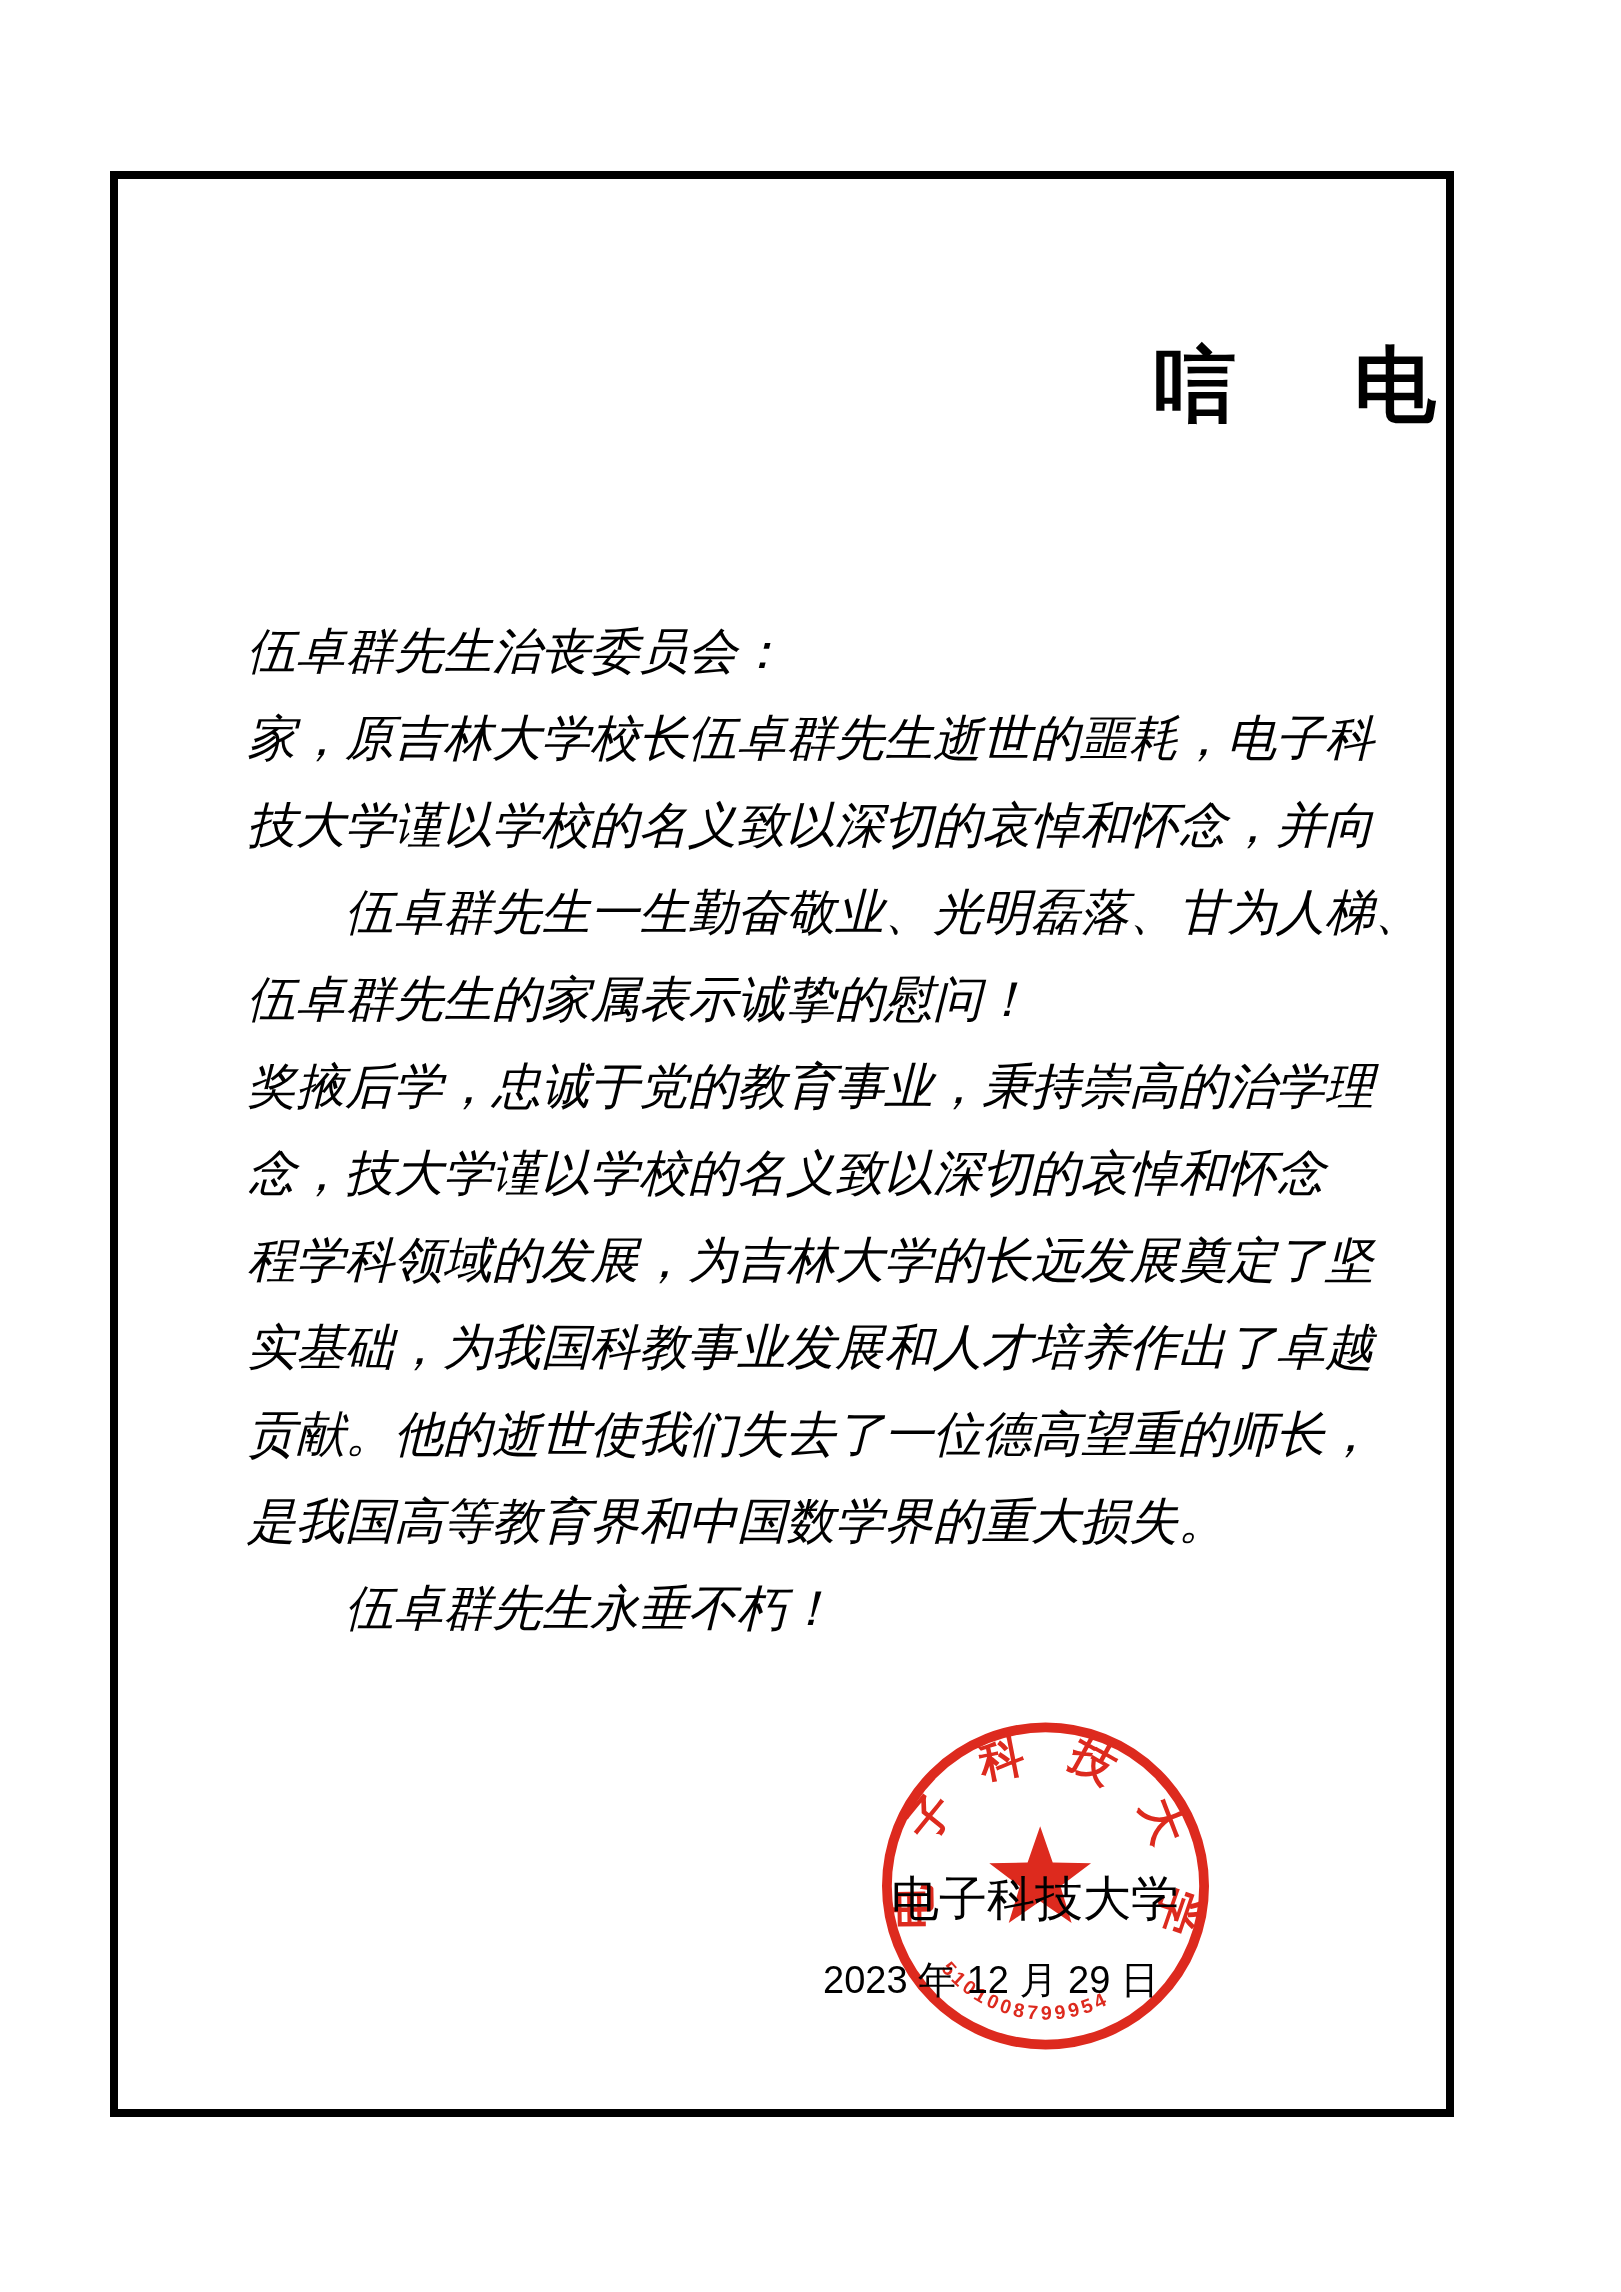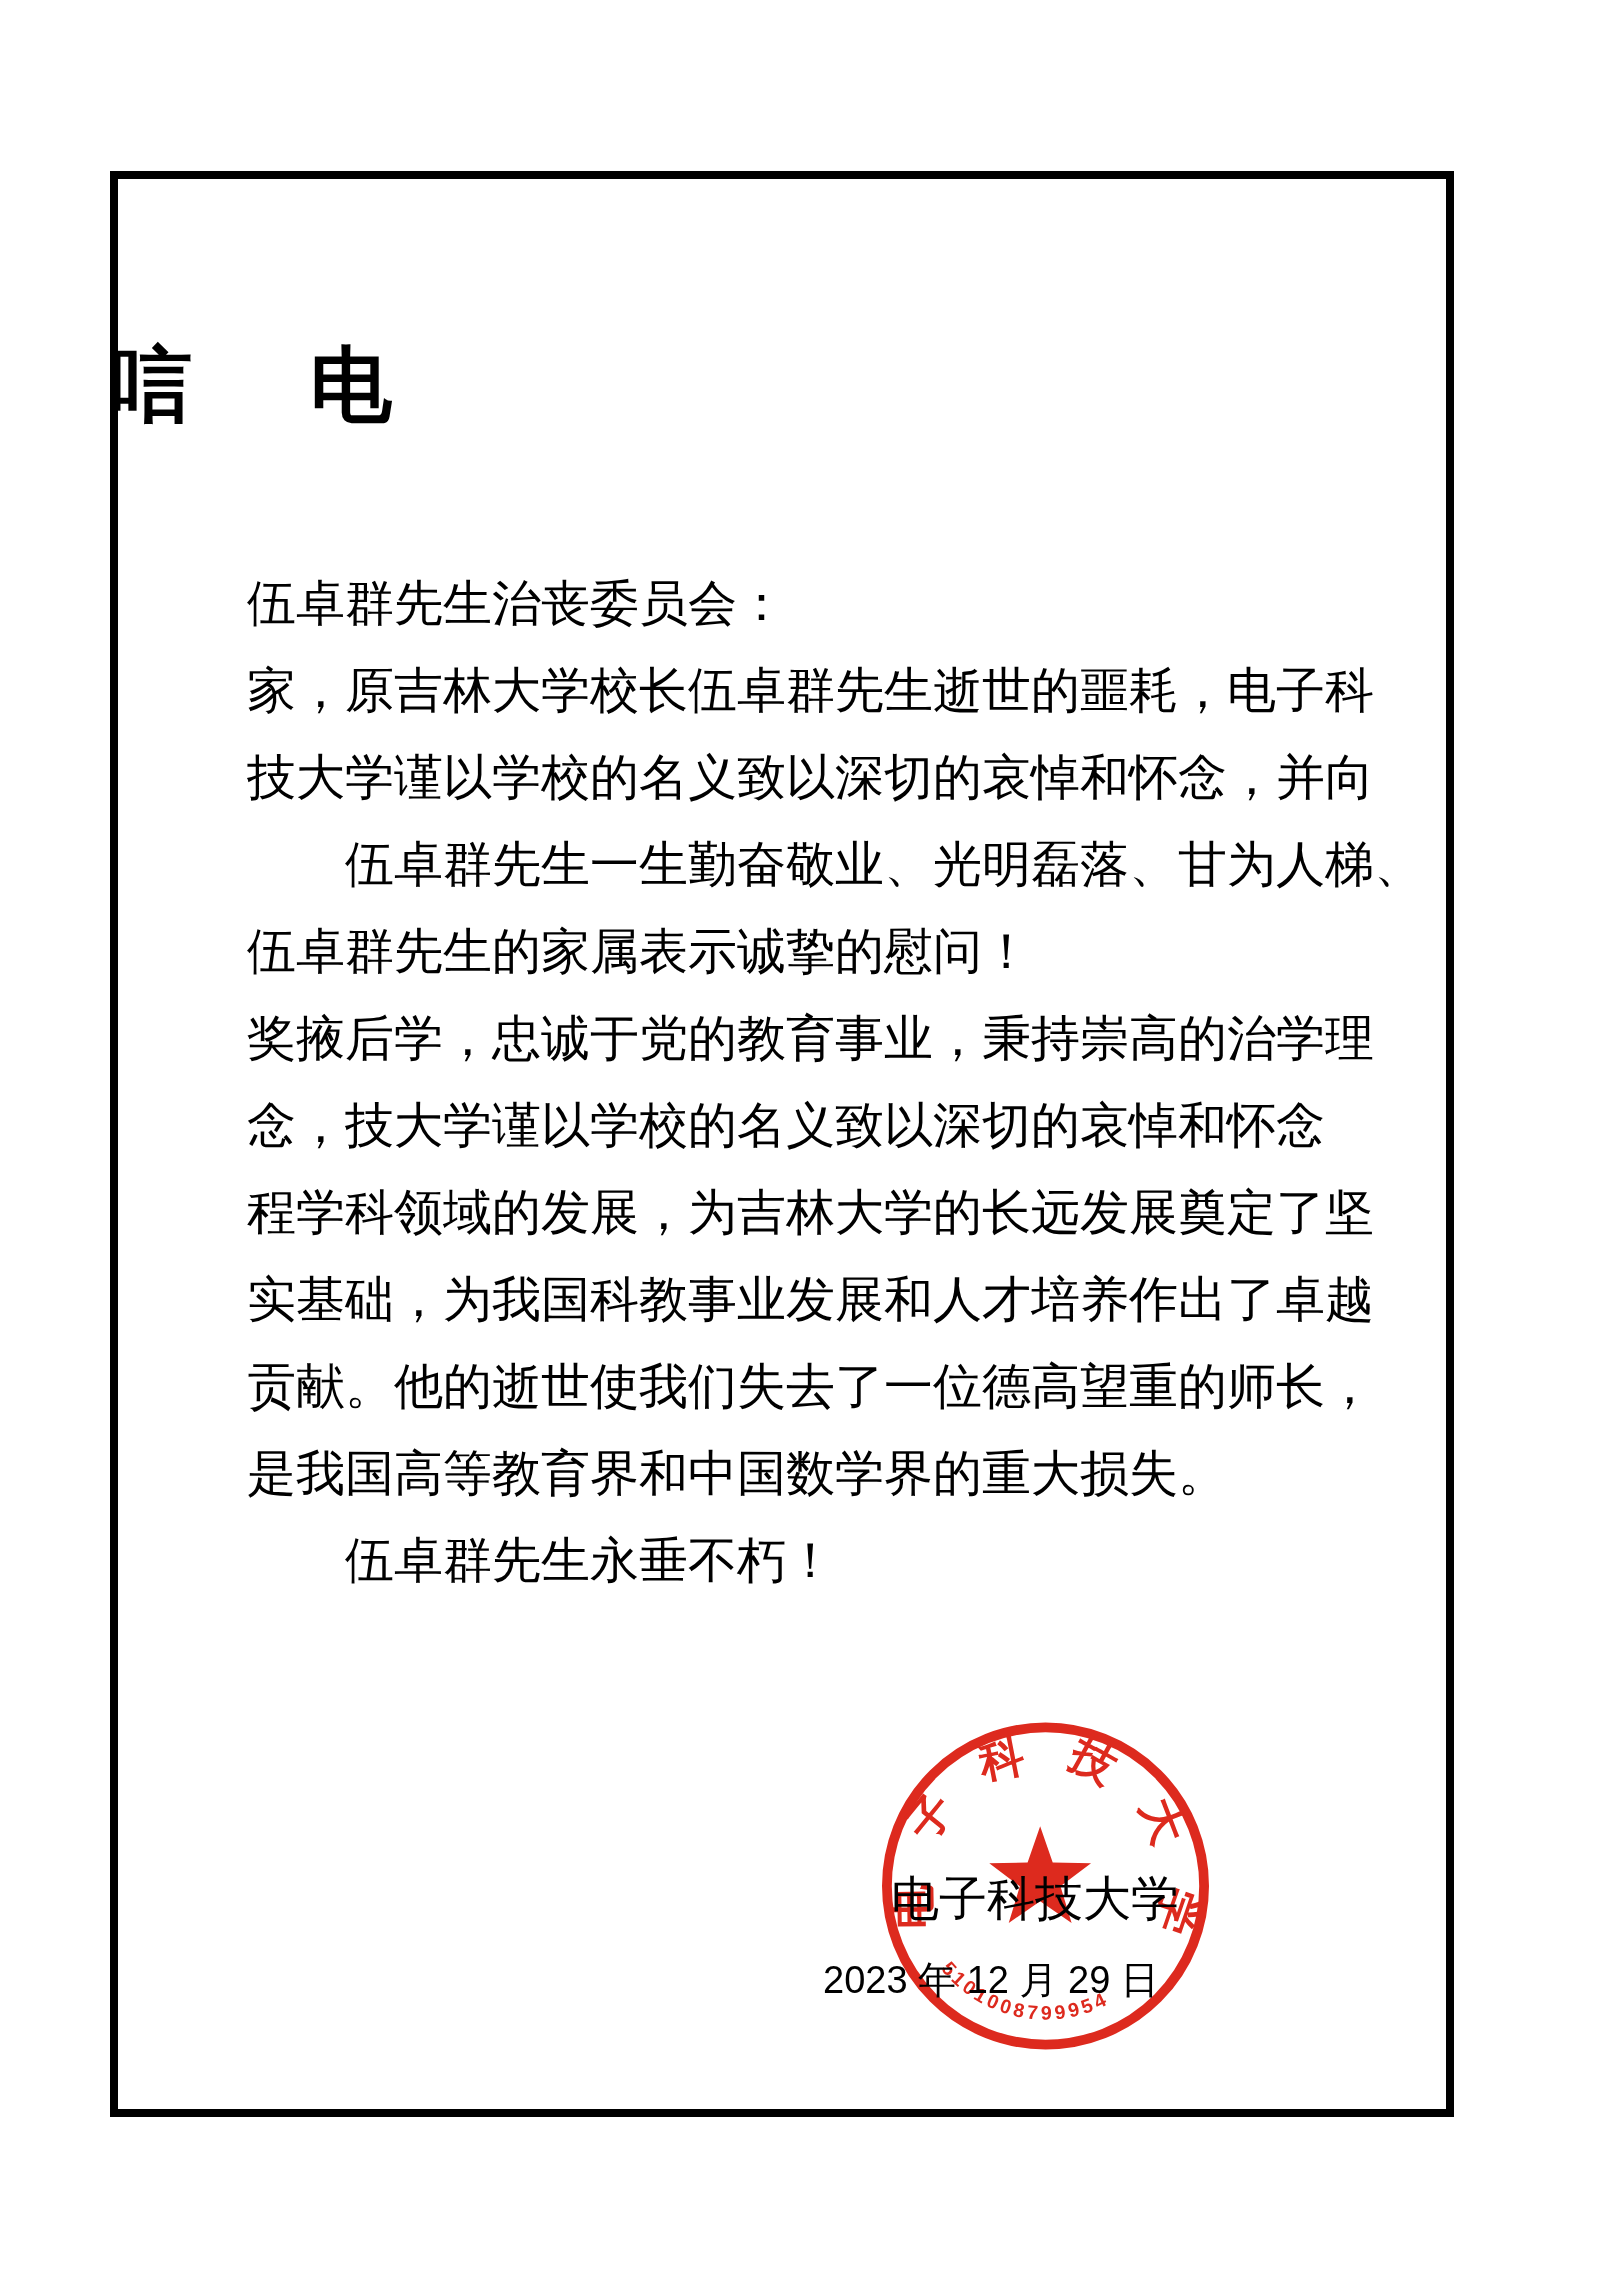--- a/index.html
+++ b/index.html
@@ -15,33 +15,34 @@
     position:absolute;
     left:110px;top:171px;
     width:1344px;height:1946px;
     border:8px solid #000;
     box-sizing:border-box;
     background:#fff;
   }
   .title{
     position:absolute;
     left:110px;top:331px;width:1344px;
-    text-align:left;
+    text-align:right;
     font-size:82px;
     font-weight:700;
     letter-spacing:18px;
     white-space:pre;
   }
   .body-text{
     position:absolute;
-    left:247px;top:560px;
+    left:247px;top:608px;
     width:1151px;
     font-size:49px;
     line-height:87px;
     letter-spacing:0;
+    font-style:italic;
   }
   .body-text .line{white-space:nowrap;}
   .body-text .indent{padding-left:98px;}
   .seal{
     position:absolute;
     left:878px;top:1712px;
     width:335px;height:348px;
     z-index:1;
   }
   .seal text{

